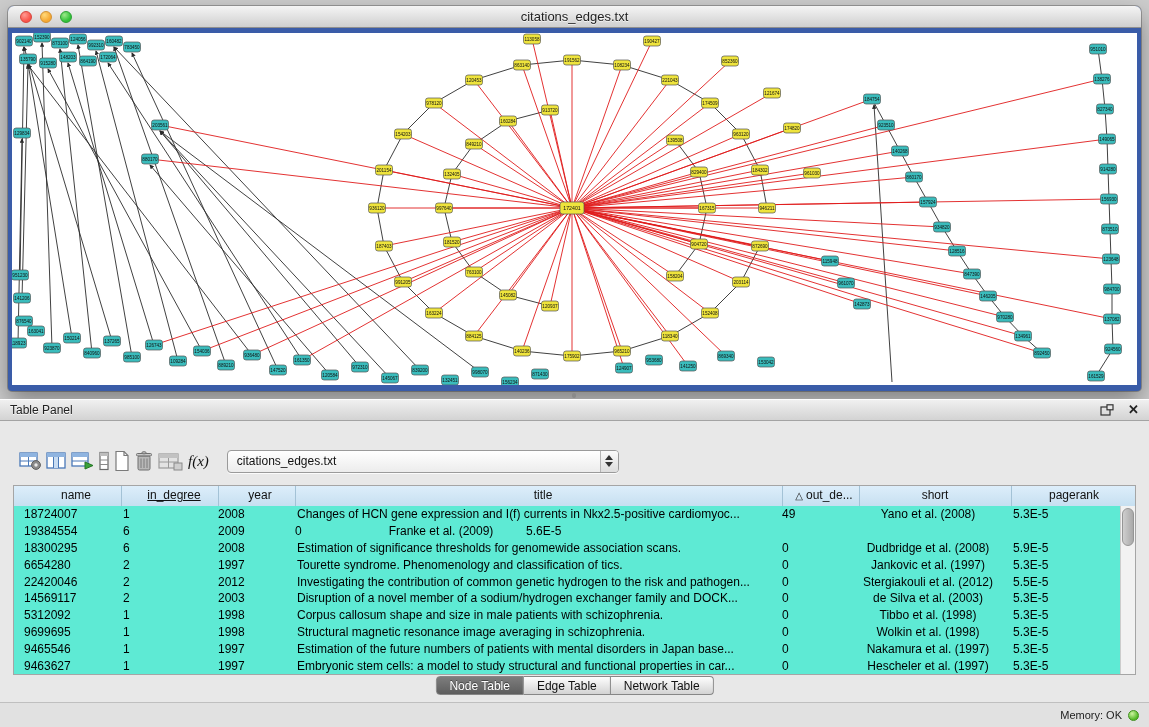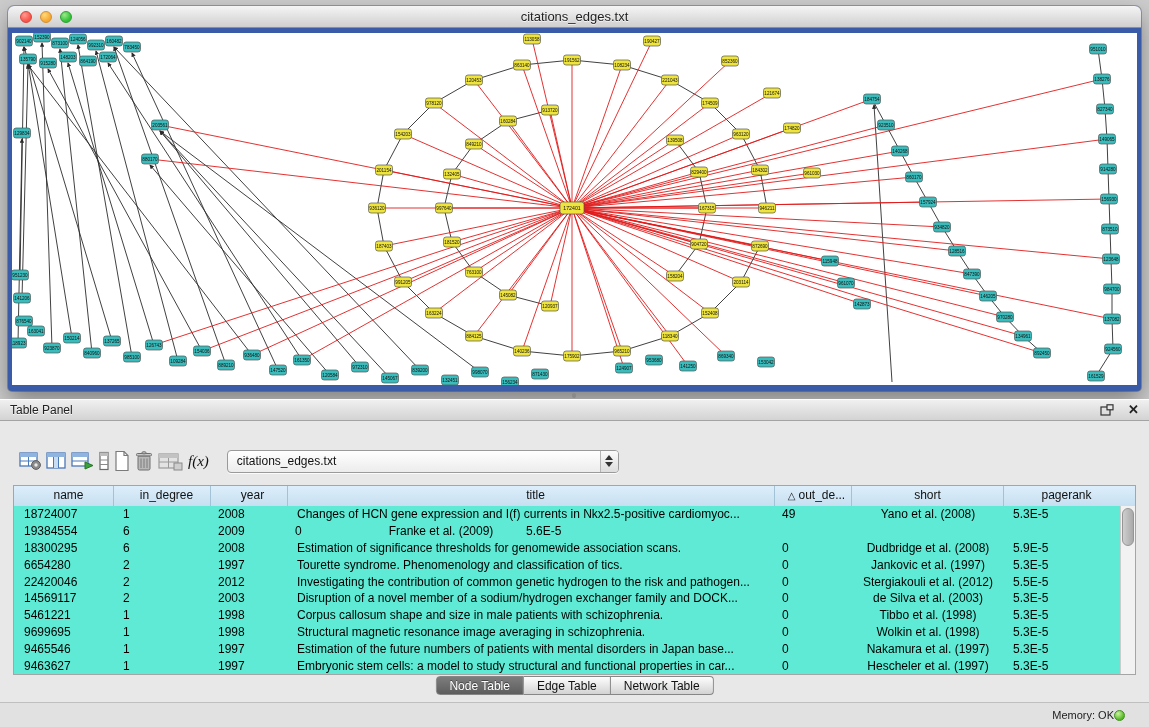--- a/index.html
+++ b/index.html
@@ -50,51 +50,51 @@
     box-shadow:0 1px 0 rgba(255,255,255,.8); }
   .combo-value { flex:1; font-size:12px; color:#111; padding-left:9px; white-space:nowrap; overflow:hidden; }
   .combo-stepper { width:18px; height:21px; border-left:1px solid #b5b5b5; display:flex; flex-direction:column;
     align-items:center; justify-content:center; gap:2px; background:linear-gradient(#fbfbfb,#dddddd); border-radius:0 3px 3px 0; }
   .arr-up { width:0; height:0; border-left:4px solid transparent; border-right:4px solid transparent; border-bottom:5px solid #333; }
   .arr-dn { width:0; height:0; border-left:4px solid transparent; border-right:4px solid transparent; border-top:5px solid #333; }
 
   
   .table-wrap { position:absolute; left:13px; top:64px; width:1123px; height:190px;
     background:#ffffff; border:1px solid #a5a5a5; overflow:hidden; }
-  .thead { display:flex; height:23px; background:linear-gradient(#ddeefb,#c4def0); border-bottom:1px solid #8fb0c6; }
+  .thead { display:flex; height:23px; background:linear-gradient(#ddeefb,#c4def0); border-bottom:1px solid #8fb0c6;justify-content:center; }
   .hcell { height:20px; line-height:19px; font-size:12px; color:#111; text-align:center;
     border-right:1px solid #a3c2d6; overflow:hidden; white-space:nowrap; }
   .hcell .sort { font-size:10px; margin-right:3px; color:#222; }
   .tbody { position:absolute; left:0; top:20px; right:15px; bottom:0; overflow:hidden; }
   .trow { display:flex; height:16.8px; align-items:center; background:#5eead4; }
   .cell { font-size:12px; color:#000; overflow:hidden; white-space:nowrap; text-overflow:ellipsis; }
   .c0 { width:100px; padding-left:10px; }
   .c1 { width:97px;  padding-left:9px; }
   .c2 { width:77px;  padding-left:7px; }
   .c3 { width:487px; padding-left:9px; }
   .c4 { width:77px;  padding-left:7px; }
   .c5 { width:152px; text-align:center; }
   .c6 { width:116px; padding-left:9px; }
-  .hcell.c0{width:100px;} .hcell.c1{width:97px;} .hcell.c2{width:77px;} .hcell.c3{width:487px;}
+  .hcell.c0{width:100px;} .hcell.c1{width:97px;text-decoration:underline;} .hcell.c2{width:77px;} .hcell.c3{width:487px;}
   .hcell.c4{width:77px;} .hcell.c5{width:152px;} .hcell.c6{width:116px; border-right:none;}
   .vscroll { position:absolute; right:0; top:20px; bottom:0; width:15px; background:#f2f2f2; border-left:1px solid #cccccc; }
   .vthumb { position:absolute; left:1px; top:2px; width:12px; height:38px; border-radius:6px;
     background:linear-gradient(90deg,#cfcfcf,#a9a9a9); border:1px solid #959595; }
 
   
   .tabs { position:absolute; top:255px; left:50%; transform:translateX(-50%); display:flex; }
   .tab { height:19px; line-height:18px; padding:0 13px; font-size:12px; color:#111;
     background:linear-gradient(#fdfdfd,#d3d3d3); border:1px solid #868686; border-left:none; white-space:nowrap; }
   .tab:first-child { border-left:1px solid #868686; border-radius:4px 0 0 4px; }
   .tab:last-child  { border-radius:0 4px 4px 0; }
   .tab.selected { background:linear-gradient(#7d7d7d,#5e5e5e); color:#ffffff; text-shadow:0 -1px 0 rgba(0,0,0,.4); }
 
   
   .statusbar { position:absolute; left:0; bottom:0; width:1149px; height:25px; background:#e1e1e1;
-    border-top:1px solid #bfbfbf; display:flex; align-items:center; justify-content:flex-end; padding-right:24px; }
+    border-top:1px solid #bfbfbf; display:flex; align-items:center; justify-content:flex-end; padding-right:10px; gap:6px; }
   .mem-label { font-size:11px; color:#222; }
   .mem-dot { width:11px; height:11px; border-radius:50%;
     background:radial-gradient(circle at 35% 30%, #cdf3a0, #52b824 70%); border:1px solid #3f8f1c; }
 </style>
 </head>
 <body>
 
 <div class="mac-window">
   <div class="titlebar">
     <div class="lights">
@@ -655,21 +655,21 @@
         <div class="trow">
           <div class="cell c0">14569117</div>
           <div class="cell c1">2</div>
           <div class="cell c2">2003</div>
           <div class="cell c3">Disruption of a novel member of a sodium/hydrogen exchanger family and DOCK...</div>
           <div class="cell c4">0</div>
           <div class="cell c5">de Silva et al. (2003)</div>
           <div class="cell c6">5.3E-5</div>
         </div>
         <div class="trow">
-          <div class="cell c0">5461221</div>
+          <div class="cell c0">5312092</div>
           <div class="cell c1">1</div>
           <div class="cell c2">1998</div>
           <div class="cell c3">Corpus callosum shape and size in male patients with schizophrenia.</div>
           <div class="cell c4">0</div>
           <div class="cell c5">Tibbo et al. (1998)</div>
           <div class="cell c6">5.3E-5</div>
         </div>
         <div class="trow">
           <div class="cell c0">9699695</div>
           <div class="cell c1">1</div>

